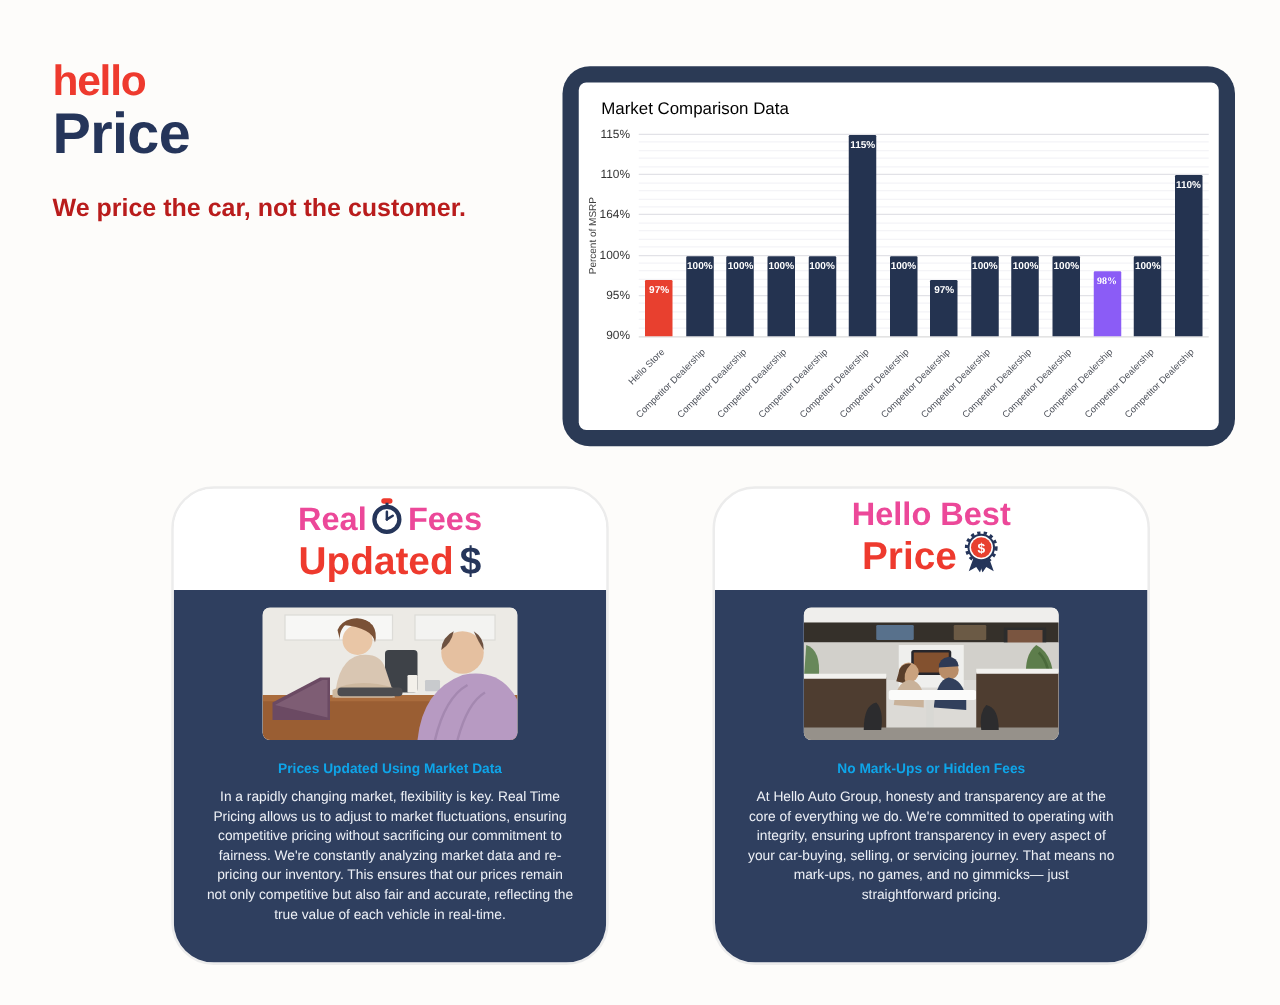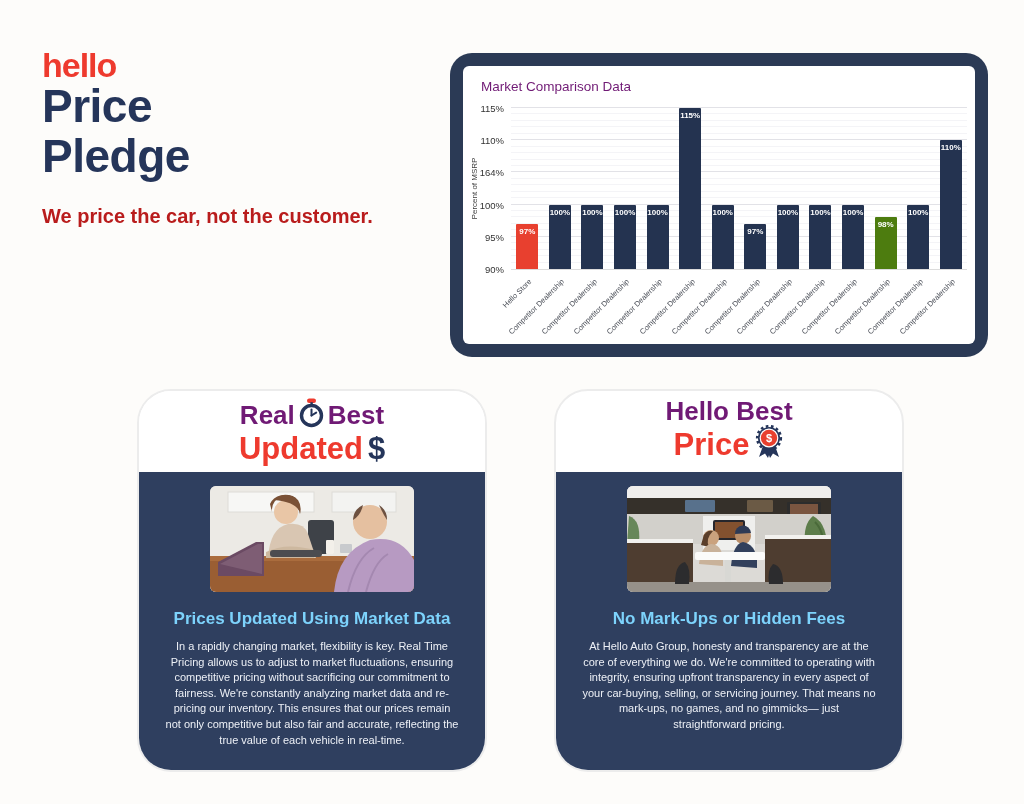--- a/index.html
+++ b/index.html
@@ -21,21 +21,21 @@
 
   
   .chart-panel {
     position:absolute; left:450px; top:53px; width:538px; height:304px;
     background:#2b3a55; border-radius:22px; padding:13px;
   }
   .chart-inner {
     position:relative; width:100%; height:100%;
     background:#ffffff; border-radius:6px;
   }
-  .chart-title { position:absolute; left:18px; top:13px; font-size:13.5px; color:#701a75; }
+  .chart-title { position:absolute; left:18px; top:13px; font-size:13.5px; color:#000000; }
   .chart-ylabel {
     position:absolute; left:-44px; top:118px; width:110px; text-align:center;
     transform:rotate(-90deg); font-size:8px; color:#3d3d3d;
   }
   .plot { position:absolute; left:48px; top:42px; width:456px; height:162px; border-bottom:1px solid #dcdcdc; }
   .gridline { position:absolute; left:0; right:0; height:1px; }
   .gridline.major { background:#e2e2e7; }
   .gridline.minor { background:#f4f4f7; }
   .ytick {
     position:absolute; right:calc(100% + 7px); transform:translateY(50%);
@@ -54,45 +54,44 @@
     font-size:7.5px; color:#4b4f58; white-space:nowrap;
   }
 
   
   .card {
     position:absolute; top:389px; width:350px; height:383px;
     background:#ffffff; border:2px solid #ececec; border-radius:34px;
     display:flex; flex-direction:column; overflow:hidden;
   }
   .card.left { left:137px; }
-  .card.right { left:554px;align-items:center; }
+  .card.right { left:570px;align-items:center; }
   .card-header { height:81px; display:flex; flex-direction:column; align-items:center; justify-content:center; background:#ffffff; }
-  .hdr-line1 { font-size:26px; font-weight:bold; color:#701a75; display:flex; align-items:center; gap:3px; line-height:1.05; }
+  .hdr-line1 { font-size:26px; font-weight:bold; color:#ec4899; display:flex; align-items:center; gap:3px; line-height:1.05; }
   .hdr-line2 { font-size:31px; font-weight:bold; color:#ee3a2e; display:flex; align-items:center; gap:5px; line-height:1.05; }
   .hdr-line2 .suffix { color:#25355a; }
   .card-body-panel {
     flex:1; background:#2f3f5f; display:flex; flex-direction:column; align-items:center;
     padding-top:14px;
   }
   .photo { width:204px; height:106px; border-radius:6px; overflow:hidden; flex:none; background:#cfcfcf; }
   .photo svg { display:block; }
-  .card-heading { margin-top:17px; font-size:17px; font-weight:bold; color:#7dd3fc; text-align:center; padding:0 14px; }
+  .card-heading { margin-top:17px; font-size:11px; font-weight:bold; color:#0ea5e9; text-align:center; padding:0 14px; }
   .card-text {
     margin-top:10px; padding:0 26px; font-size:11px; line-height:1.42;
     color:#edf0f6; text-align:center;
   }
   .icon-svg { display:inline-block; vertical-align:middle; }
 </style>
 </head>
 <body>
 
 <div class="intro">
   <div class="logo">hello</div>
   <div class="big-title">Price</div>
-  <div class="big-title">Pledge</div>
   <div class="tagline">We price the car, not the customer.</div>
 </div>
 
 <div class="chart-panel">
   <div class="chart-inner">
     <div class="chart-title">Market Comparison Data</div>
     <div class="chart-ylabel">Percent of MSRP</div>
     <div class="plot">
         <div class="gridline minor" style="bottom: 4%;"></div>
         <div class="gridline minor" style="bottom: 8%;"></div>
@@ -186,21 +185,21 @@
             </div>
             <div class="xlabel">Competitor Dealership</div>
           </div>
           <div class="bar-slot">
             <div class="bar" style="height: 40%; background: rgb(36, 51, 80);">
               <div class="bar-label">100%</div>
             </div>
             <div class="xlabel">Competitor Dealership</div>
           </div>
           <div class="bar-slot">
-            <div class="bar" style="height: 32%; background: #4d7c0f;">
+            <div class="bar" style="height: 32%; background: #8b5cf6; font-family: Liberation Serif, serif;">
               <div class="bar-label">98%</div>
             </div>
             <div class="xlabel">Competitor Dealership</div>
           </div>
           <div class="bar-slot">
             <div class="bar" style="height: 40%; background: rgb(36, 51, 80);">
               <div class="bar-label">100%</div>
             </div>
             <div class="xlabel">Competitor Dealership</div>
           </div>
@@ -221,21 +220,21 @@
       <span>Real</span>
       <span class="icon-svg">
         <svg width="27" height="30" viewBox="0 0 27 30">
           <rect x="9" y="0.5" width="9" height="4.4" rx="2.2" fill="#ee3a2e"></rect>
           <rect x="12.4" y="4.2" width="2.4" height="3.2" fill="#25355a"></rect>
           <circle cx="13.5" cy="17.5" r="10" fill="#ffffff" stroke="#25355a" stroke-width="3.4"></circle>
           <line x1="13.5" y1="17.5" x2="13.5" y2="11.4" stroke="#25355a" stroke-width="2" stroke-linecap="round"></line>
           <line x1="13.5" y1="17.5" x2="18.2" y2="14.6" stroke="#25355a" stroke-width="2" stroke-linecap="round"></line>
         </svg>
       </span>
-      <span>Best</span>
+      <span>Fees</span>
     </div>
     <div class="hdr-line2">
       <span>Updated</span>
       <span class="suffix">$</span>
     </div>
   </div>
   <div class="card-body-panel">
     <div class="photo">
       <svg width="204" height="106" viewBox="0 0 204 106">
         <rect width="204" height="106" fill="#eceae5"></rect>

